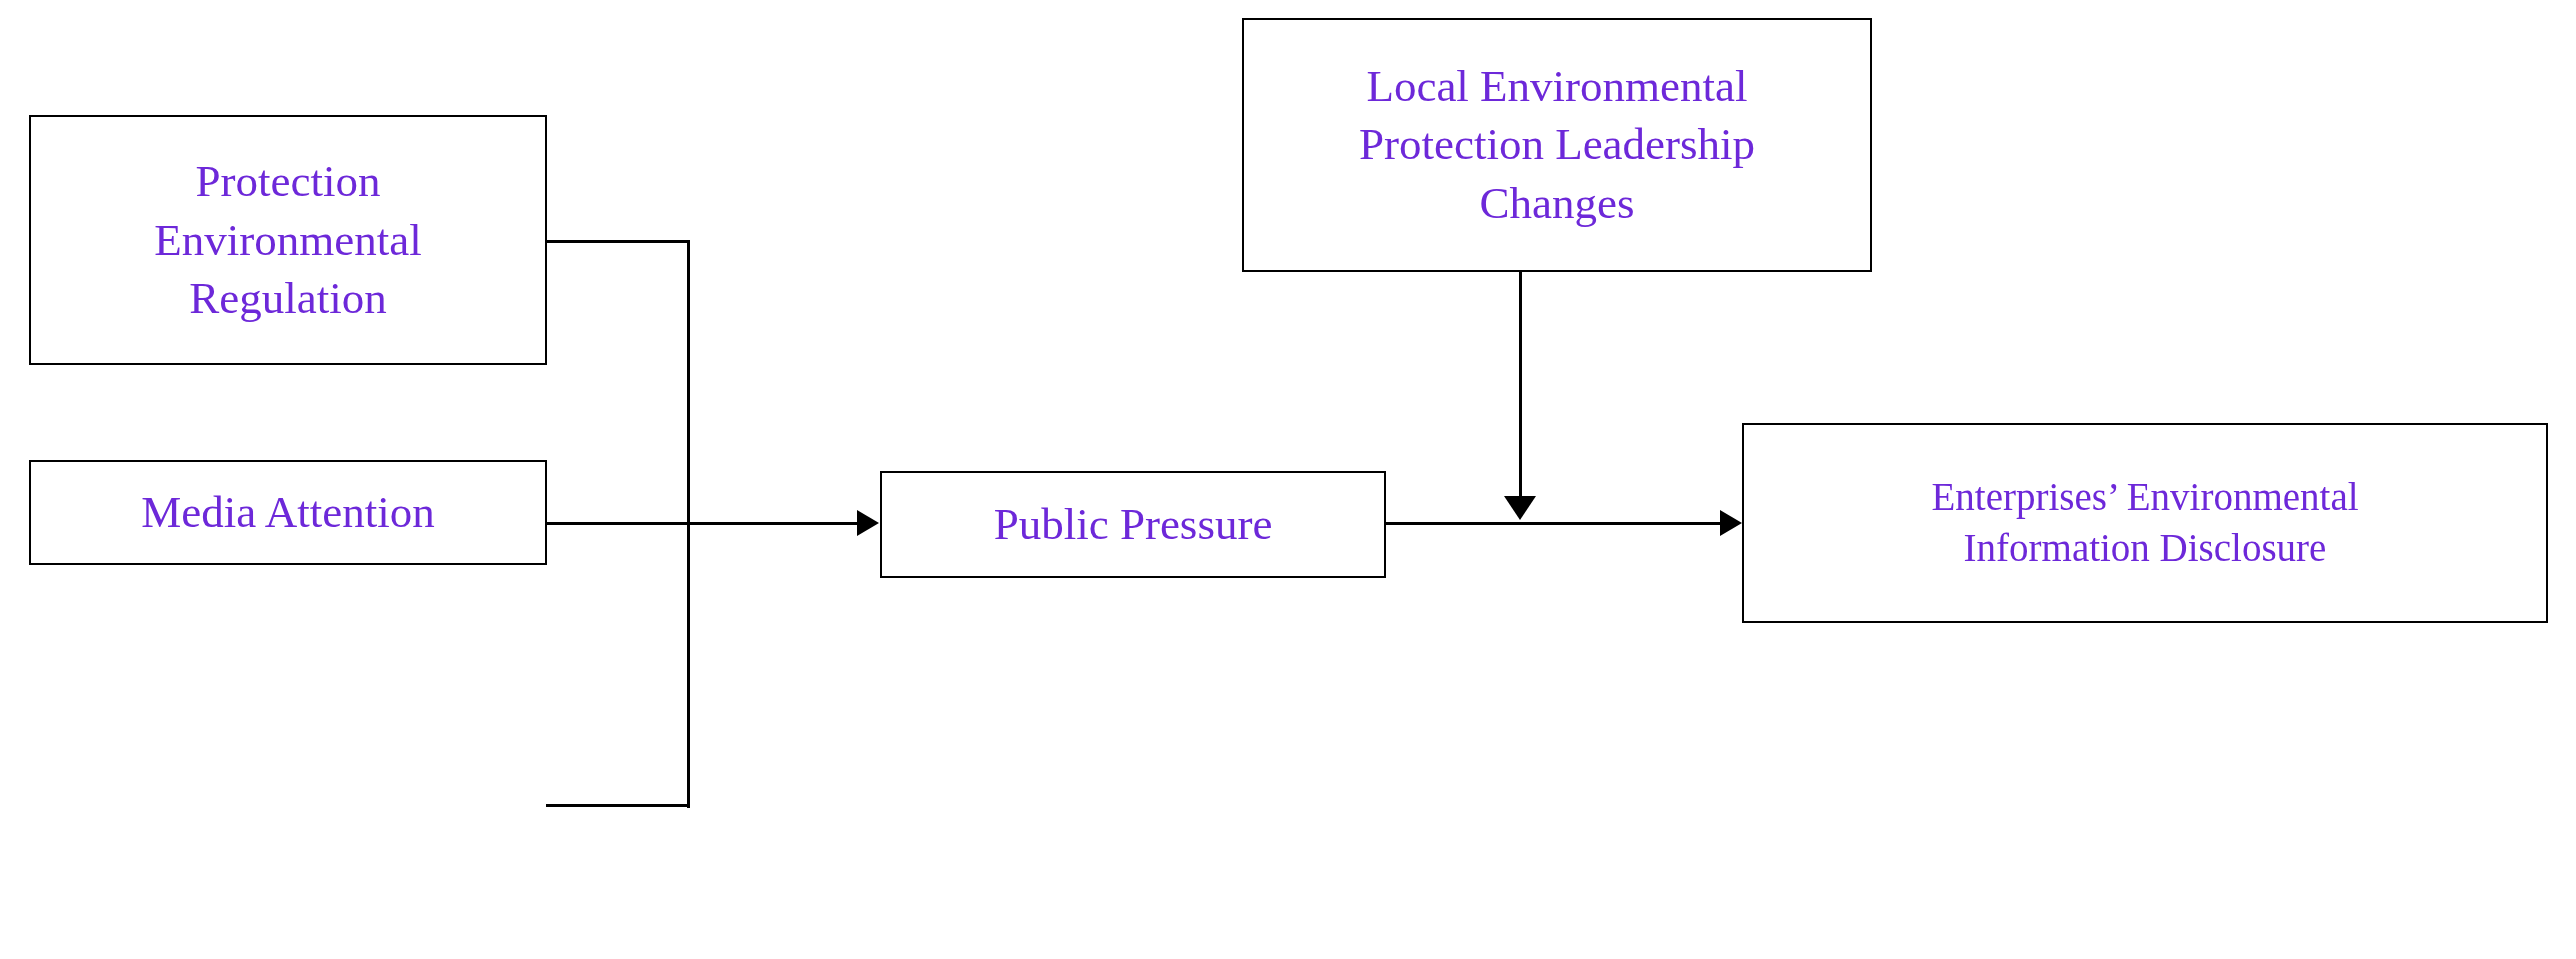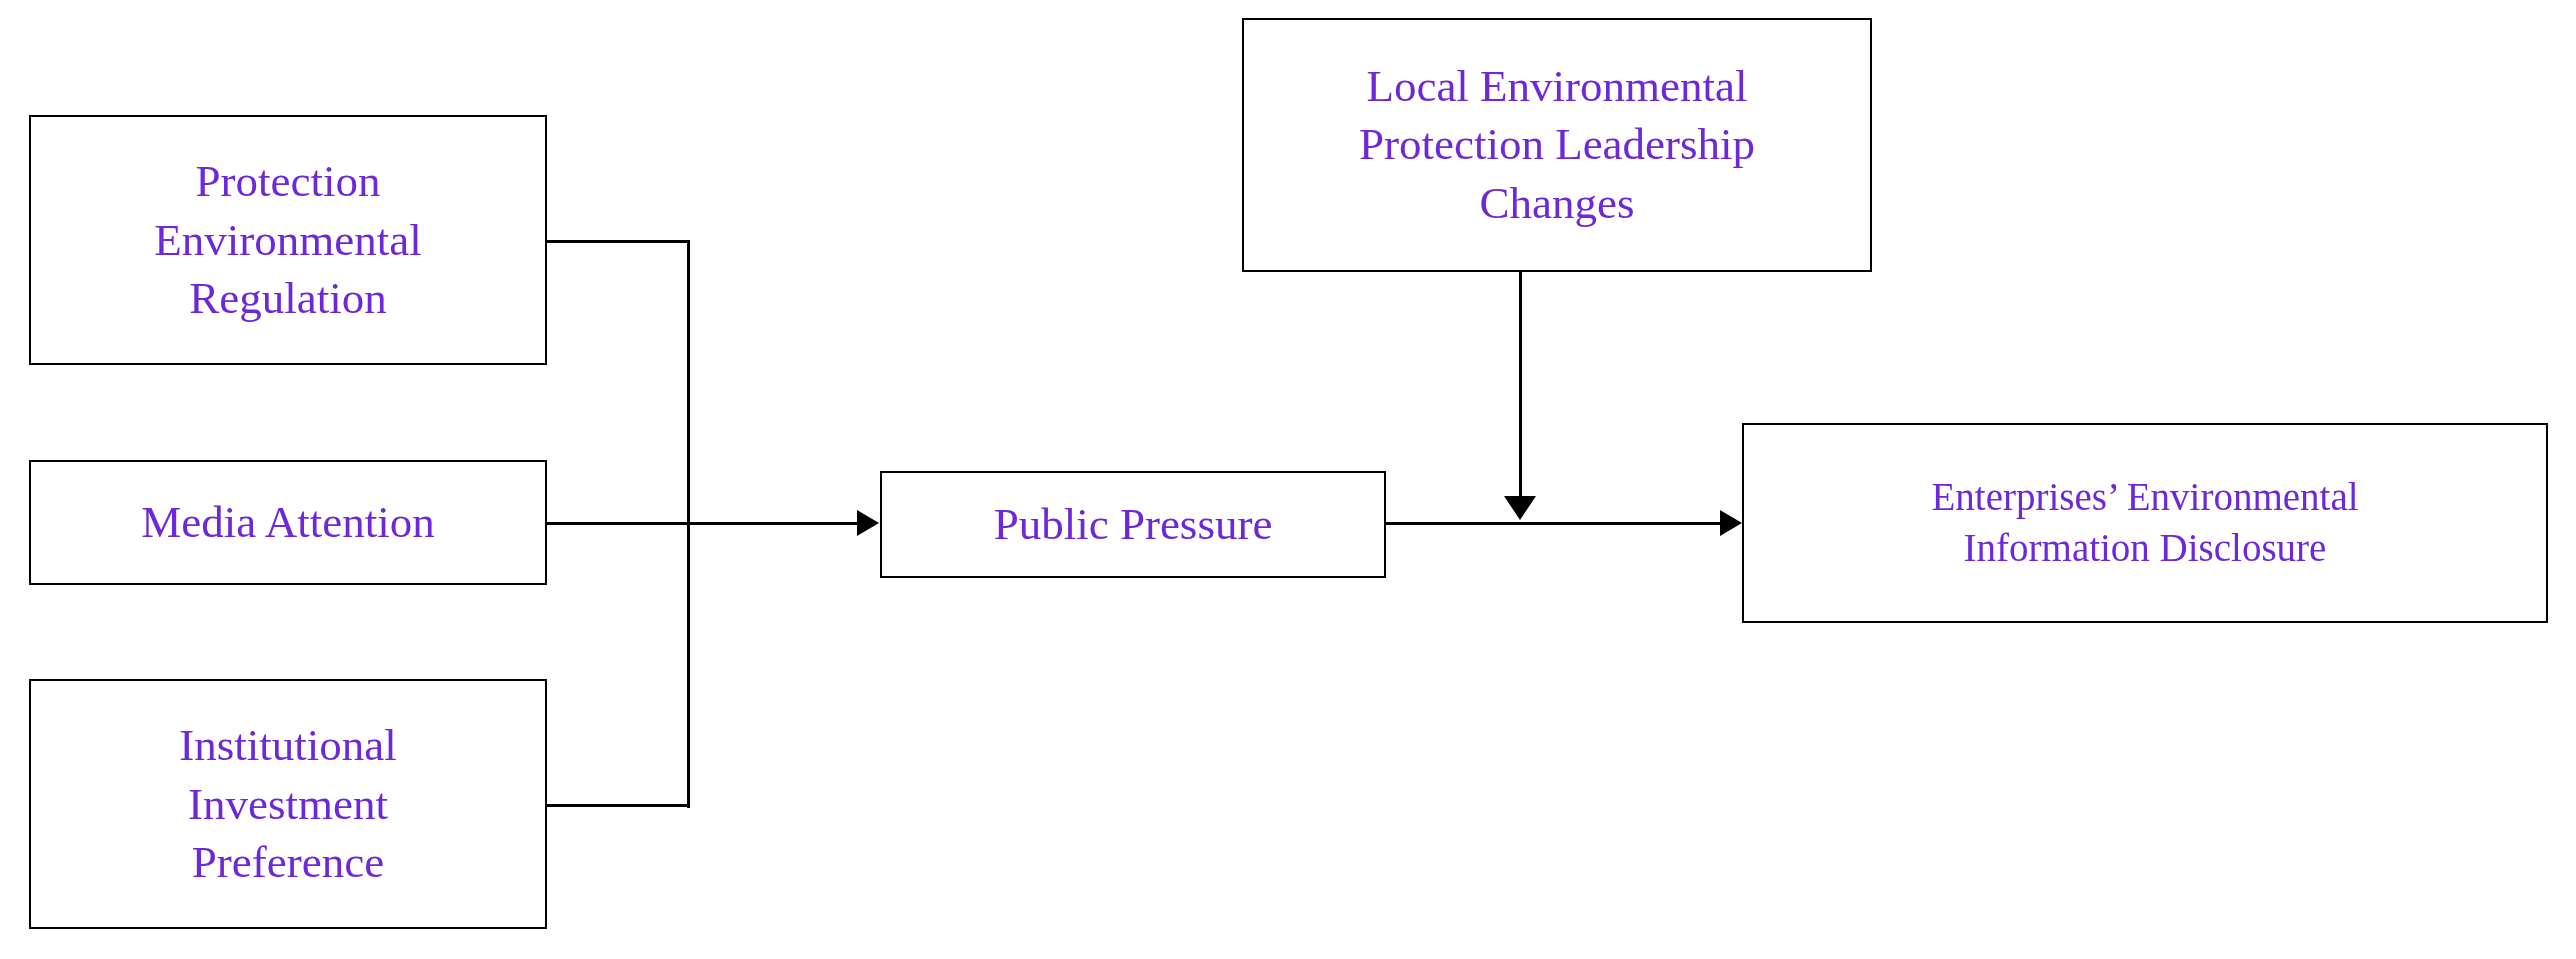--- a/index.html
+++ b/index.html
@@ -35,21 +35,21 @@
     white-space: pre-line;
     padding: 0 11px;
   }
 
   
   #node-government-environmental-regulation {
     left: 29px;  top: 115px;  width: 518px;  height: 250px;
     font-size: 45px;
   }
   #node-media-attention {
-    left: 29px;  top: 460px;  width: 518px;  height: 125px;
+    left: 29px;  top: 460px;  width: 518px;  height: 105px;
     font-size: 45px;
   }
   #node-institutional-investment-preference {
     left: 29px;  top: 679px;  width: 518px;  height: 250px;
     font-size: 45px;
   }
   #node-public-pressure {
     left: 880px; top: 471px; width: 506px; height: 107px;
     font-size: 45px;
   }
@@ -112,25 +112,20 @@
   <div class="node" id="node-government-environmental-regulation">
     <span class="node-label">Protection
 Environmental
 Regulation</span>
   </div>
 
   <div class="node" id="node-media-attention">
     <span class="node-label">Media Attention</span>
   </div>
 
-  <div class="node" id="node-institutional-investment-preference">
-    <span class="node-label">Institutional
-Investment
-Preference</span>
-  </div>
 
   <div class="node" id="node-public-pressure">
     <span class="node-label">Public Pressure</span>
   </div>
 
   <div class="node" id="node-local-environmental-protection-leadership-changes">
     <span class="node-label">Local Environmental
 Protection Leadership
 Changes</span>
   </div>

